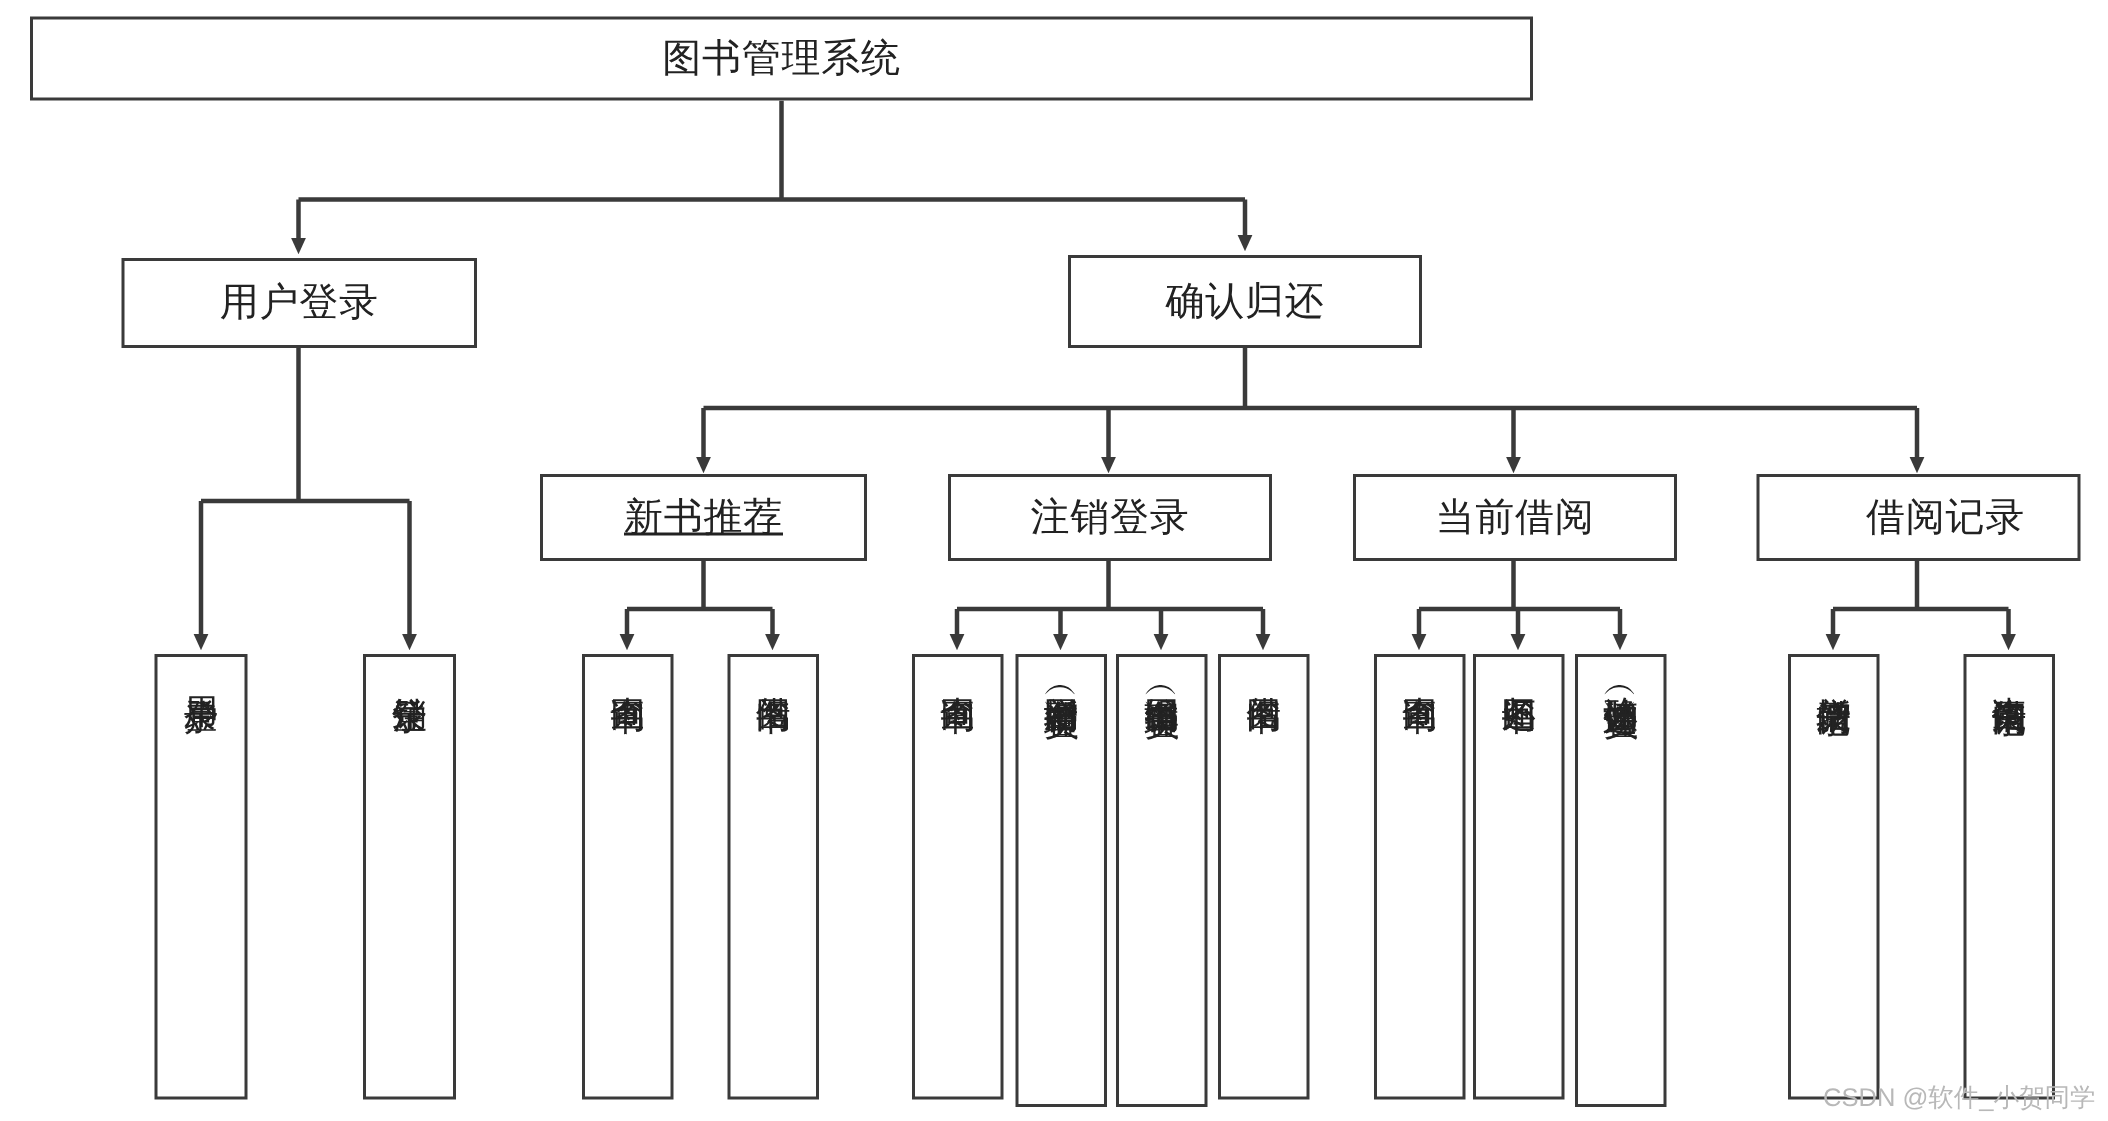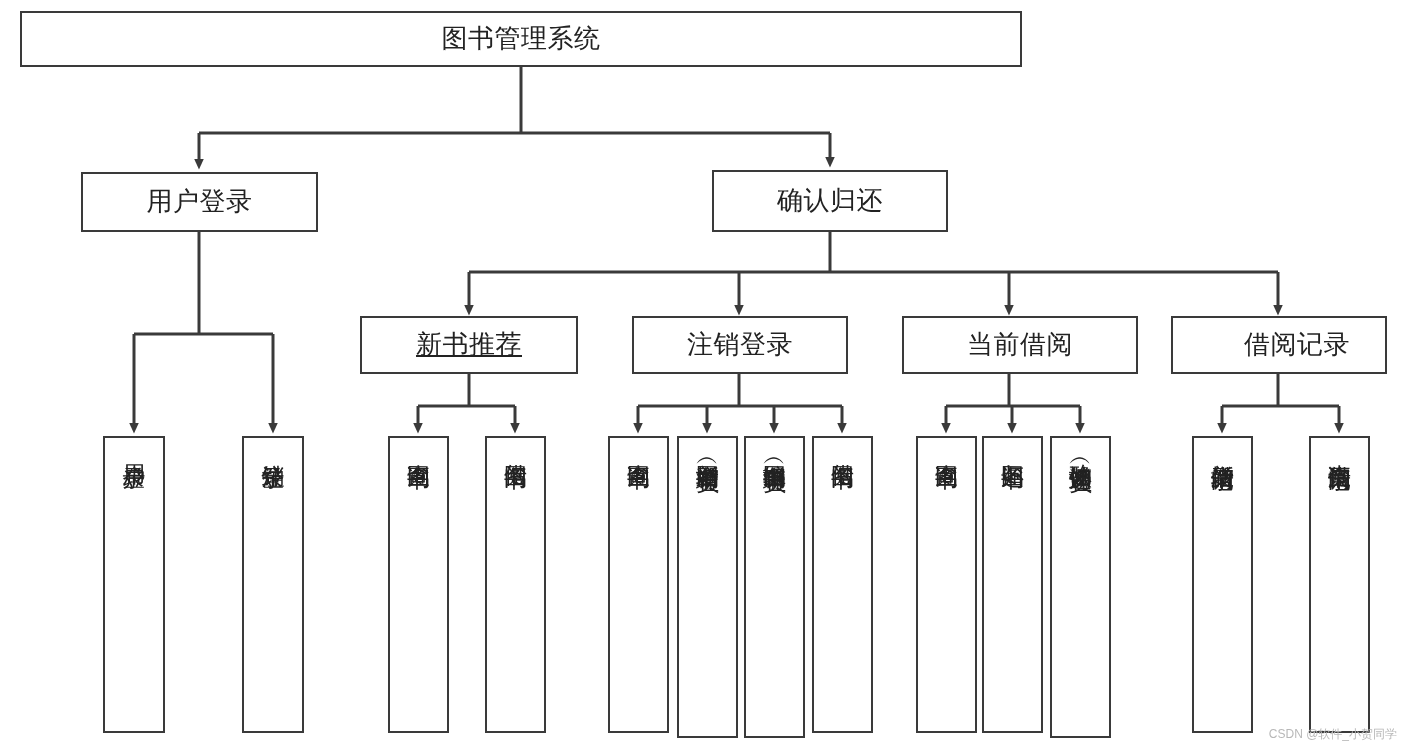--- a/index.html
+++ b/index.html
@@ -55,21 +55,21 @@
     writing-mode: vertical-rl;
     text-orientation: upright;
     font-size: 23px;
     letter-spacing: 1px;
     line-height: 1;
   }
   #watermark {
     position: absolute;
     right: 8px;
     bottom: 4px;
-    font-size: 12px;
+    font-size: 17px;
     color: #b8b8b8;
     white-space: nowrap;
     pointer-events: none;
   }
 </style>
 </head>
 <body>
 
 <div id="diagram-root">
 
@@ -133,21 +133,21 @@
   <div class="node horizontal" style="left:712px; top:170px; width:236px; height:62px;">
     <span class="node-label">确认归还</span>
   </div>
 
   <div class="node horizontal" style="left:360px; top:316px; width:218px; height:58px;text-decoration:underline;">
     <span class="node-label">新书推荐</span>
   </div>
   <div class="node horizontal" style="left:632px; top:316px; width:216px; height:58px;">
     <span class="node-label">注销登录</span>
   </div>
-  <div class="node horizontal" style="left:902px; top:316px; width:236px; height:58px;justify-content:center;">
+  <div class="node horizontal" style="left:902px; top:316px; width:216px; height:58px;justify-content:center;">
     <span class="node-label">当前借阅</span>
   </div>
   <div class="node horizontal" style="left:1171px; top:316px; width:216px; height:58px;padding-left:36px;">
     <span class="node-label">借阅记录</span>
   </div>
 
   <div class="node vertical" style="left:103px; top:436px; width:62px; height:297px;">
     <span class="node-label">用户登录</span>
   </div>
   <div class="node vertical" style="left:242px; top:436px; width:62px; height:297px;">

